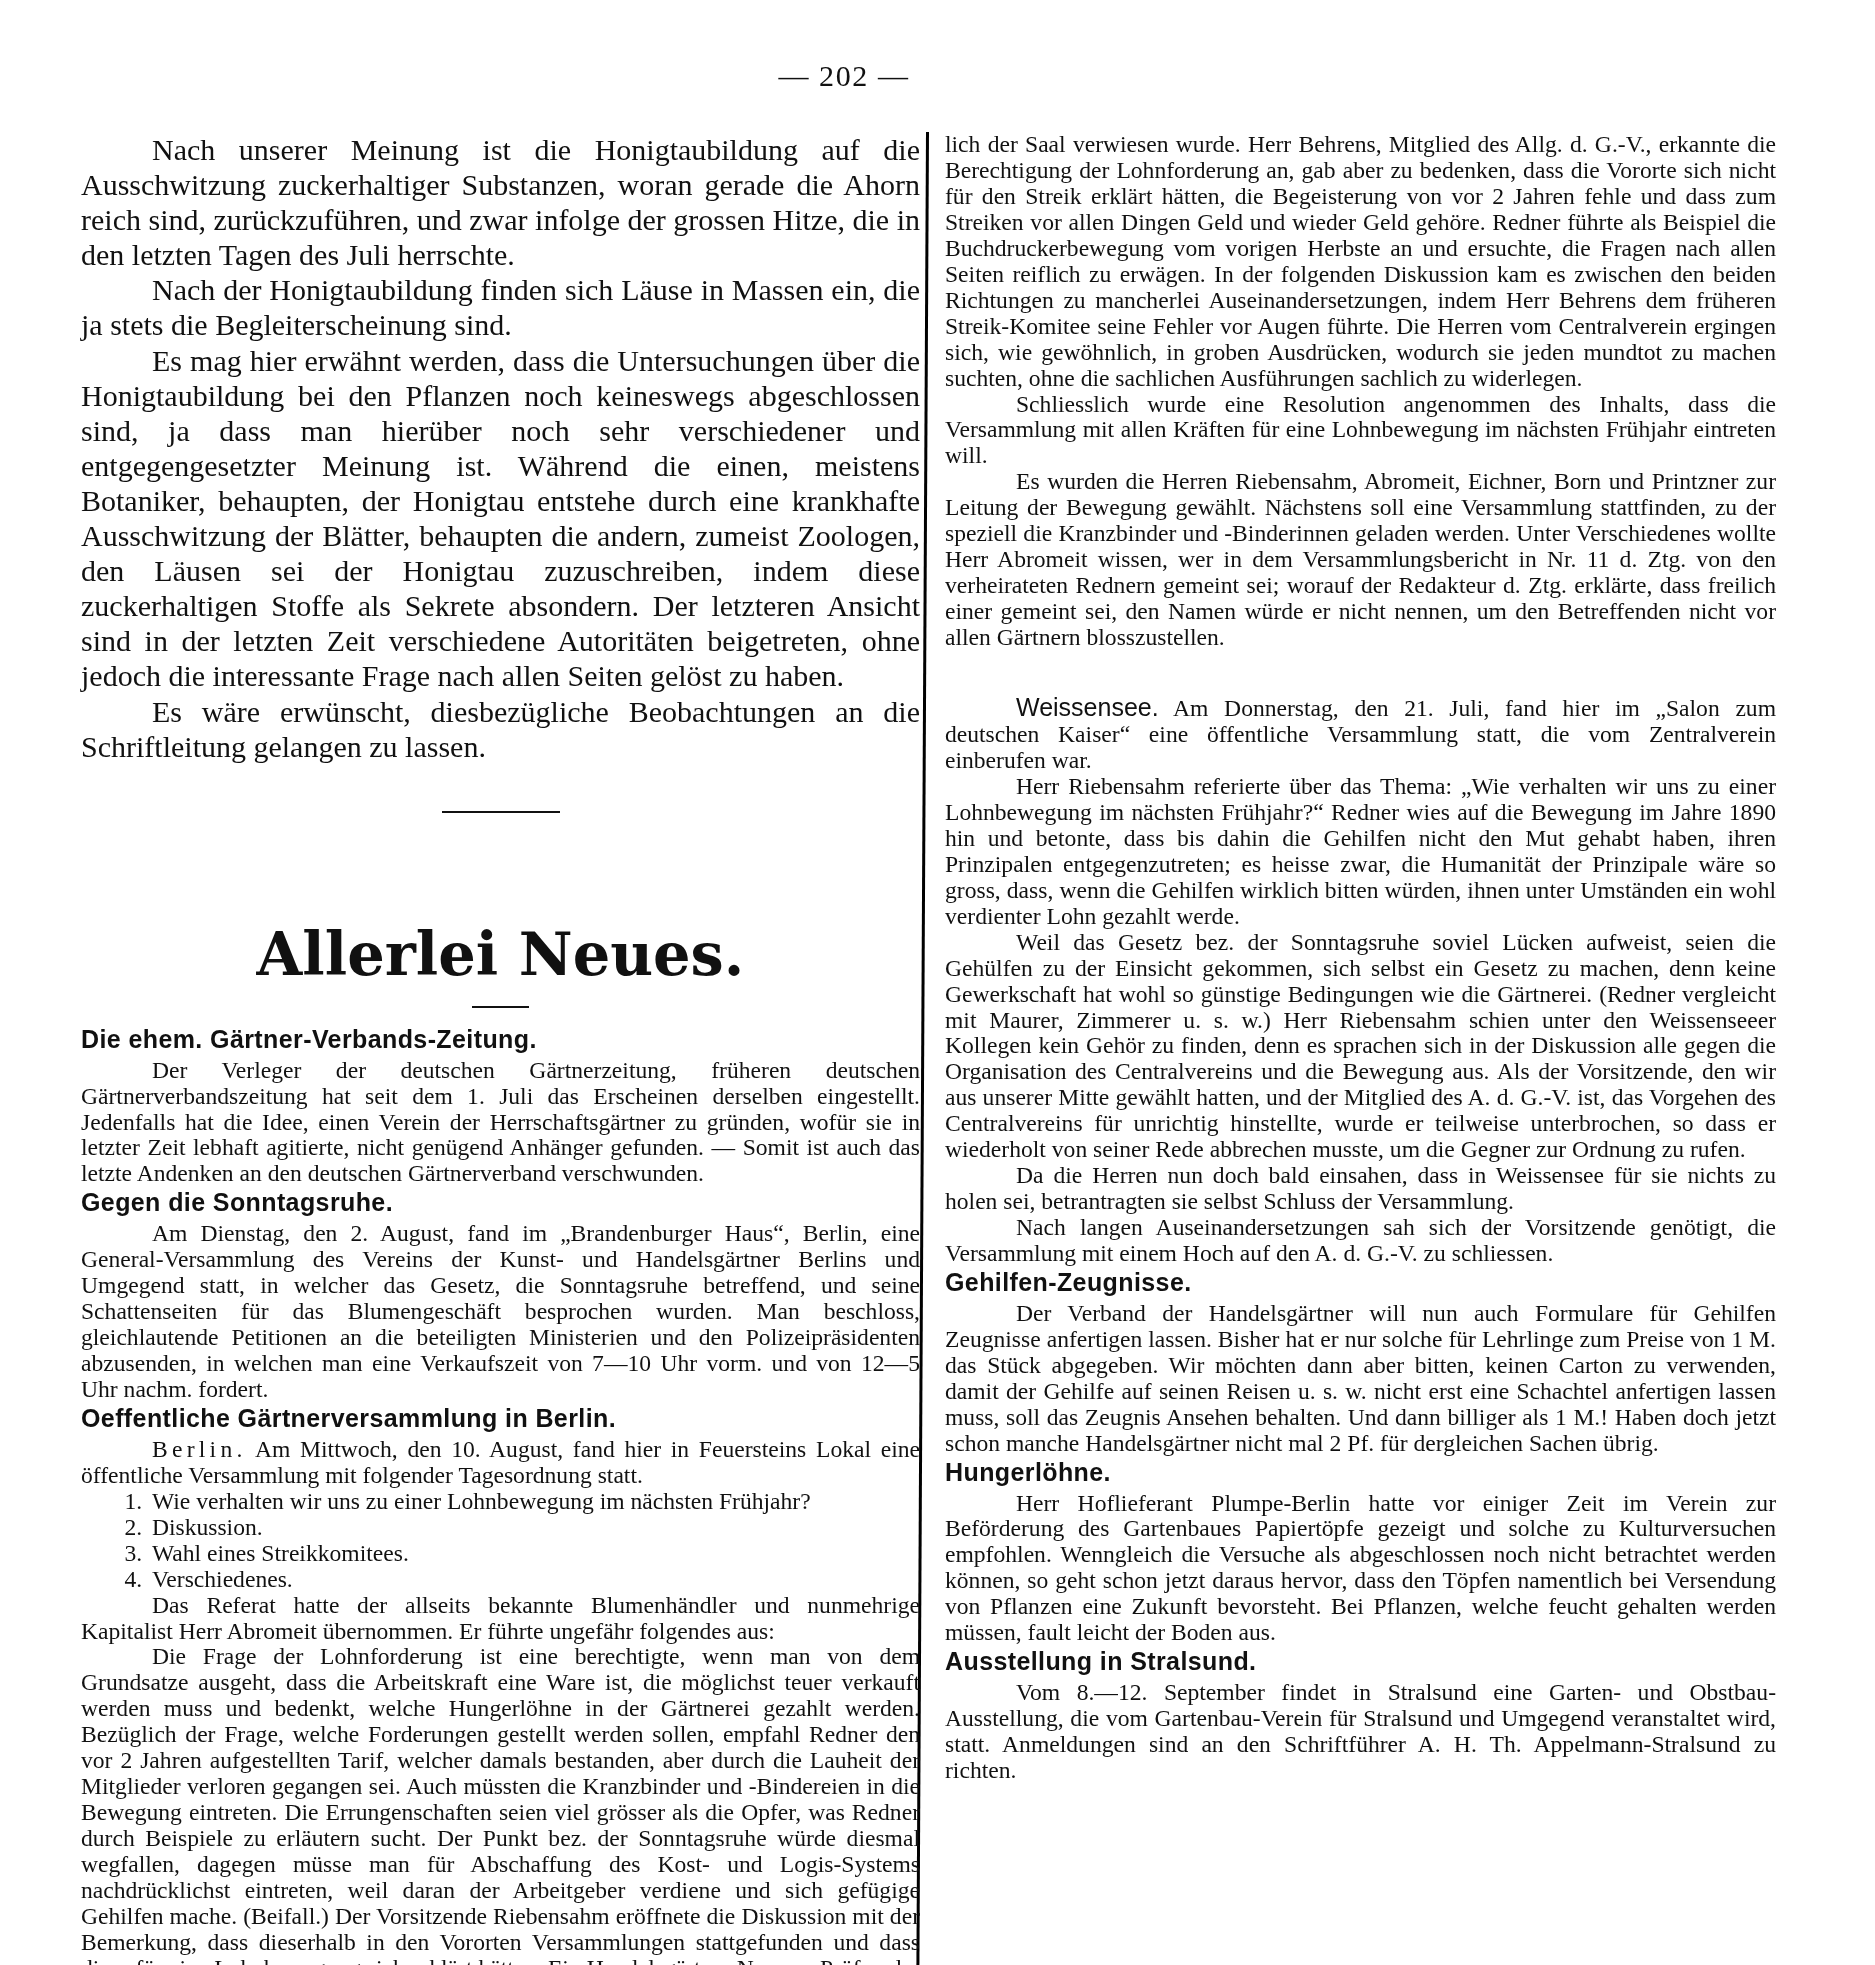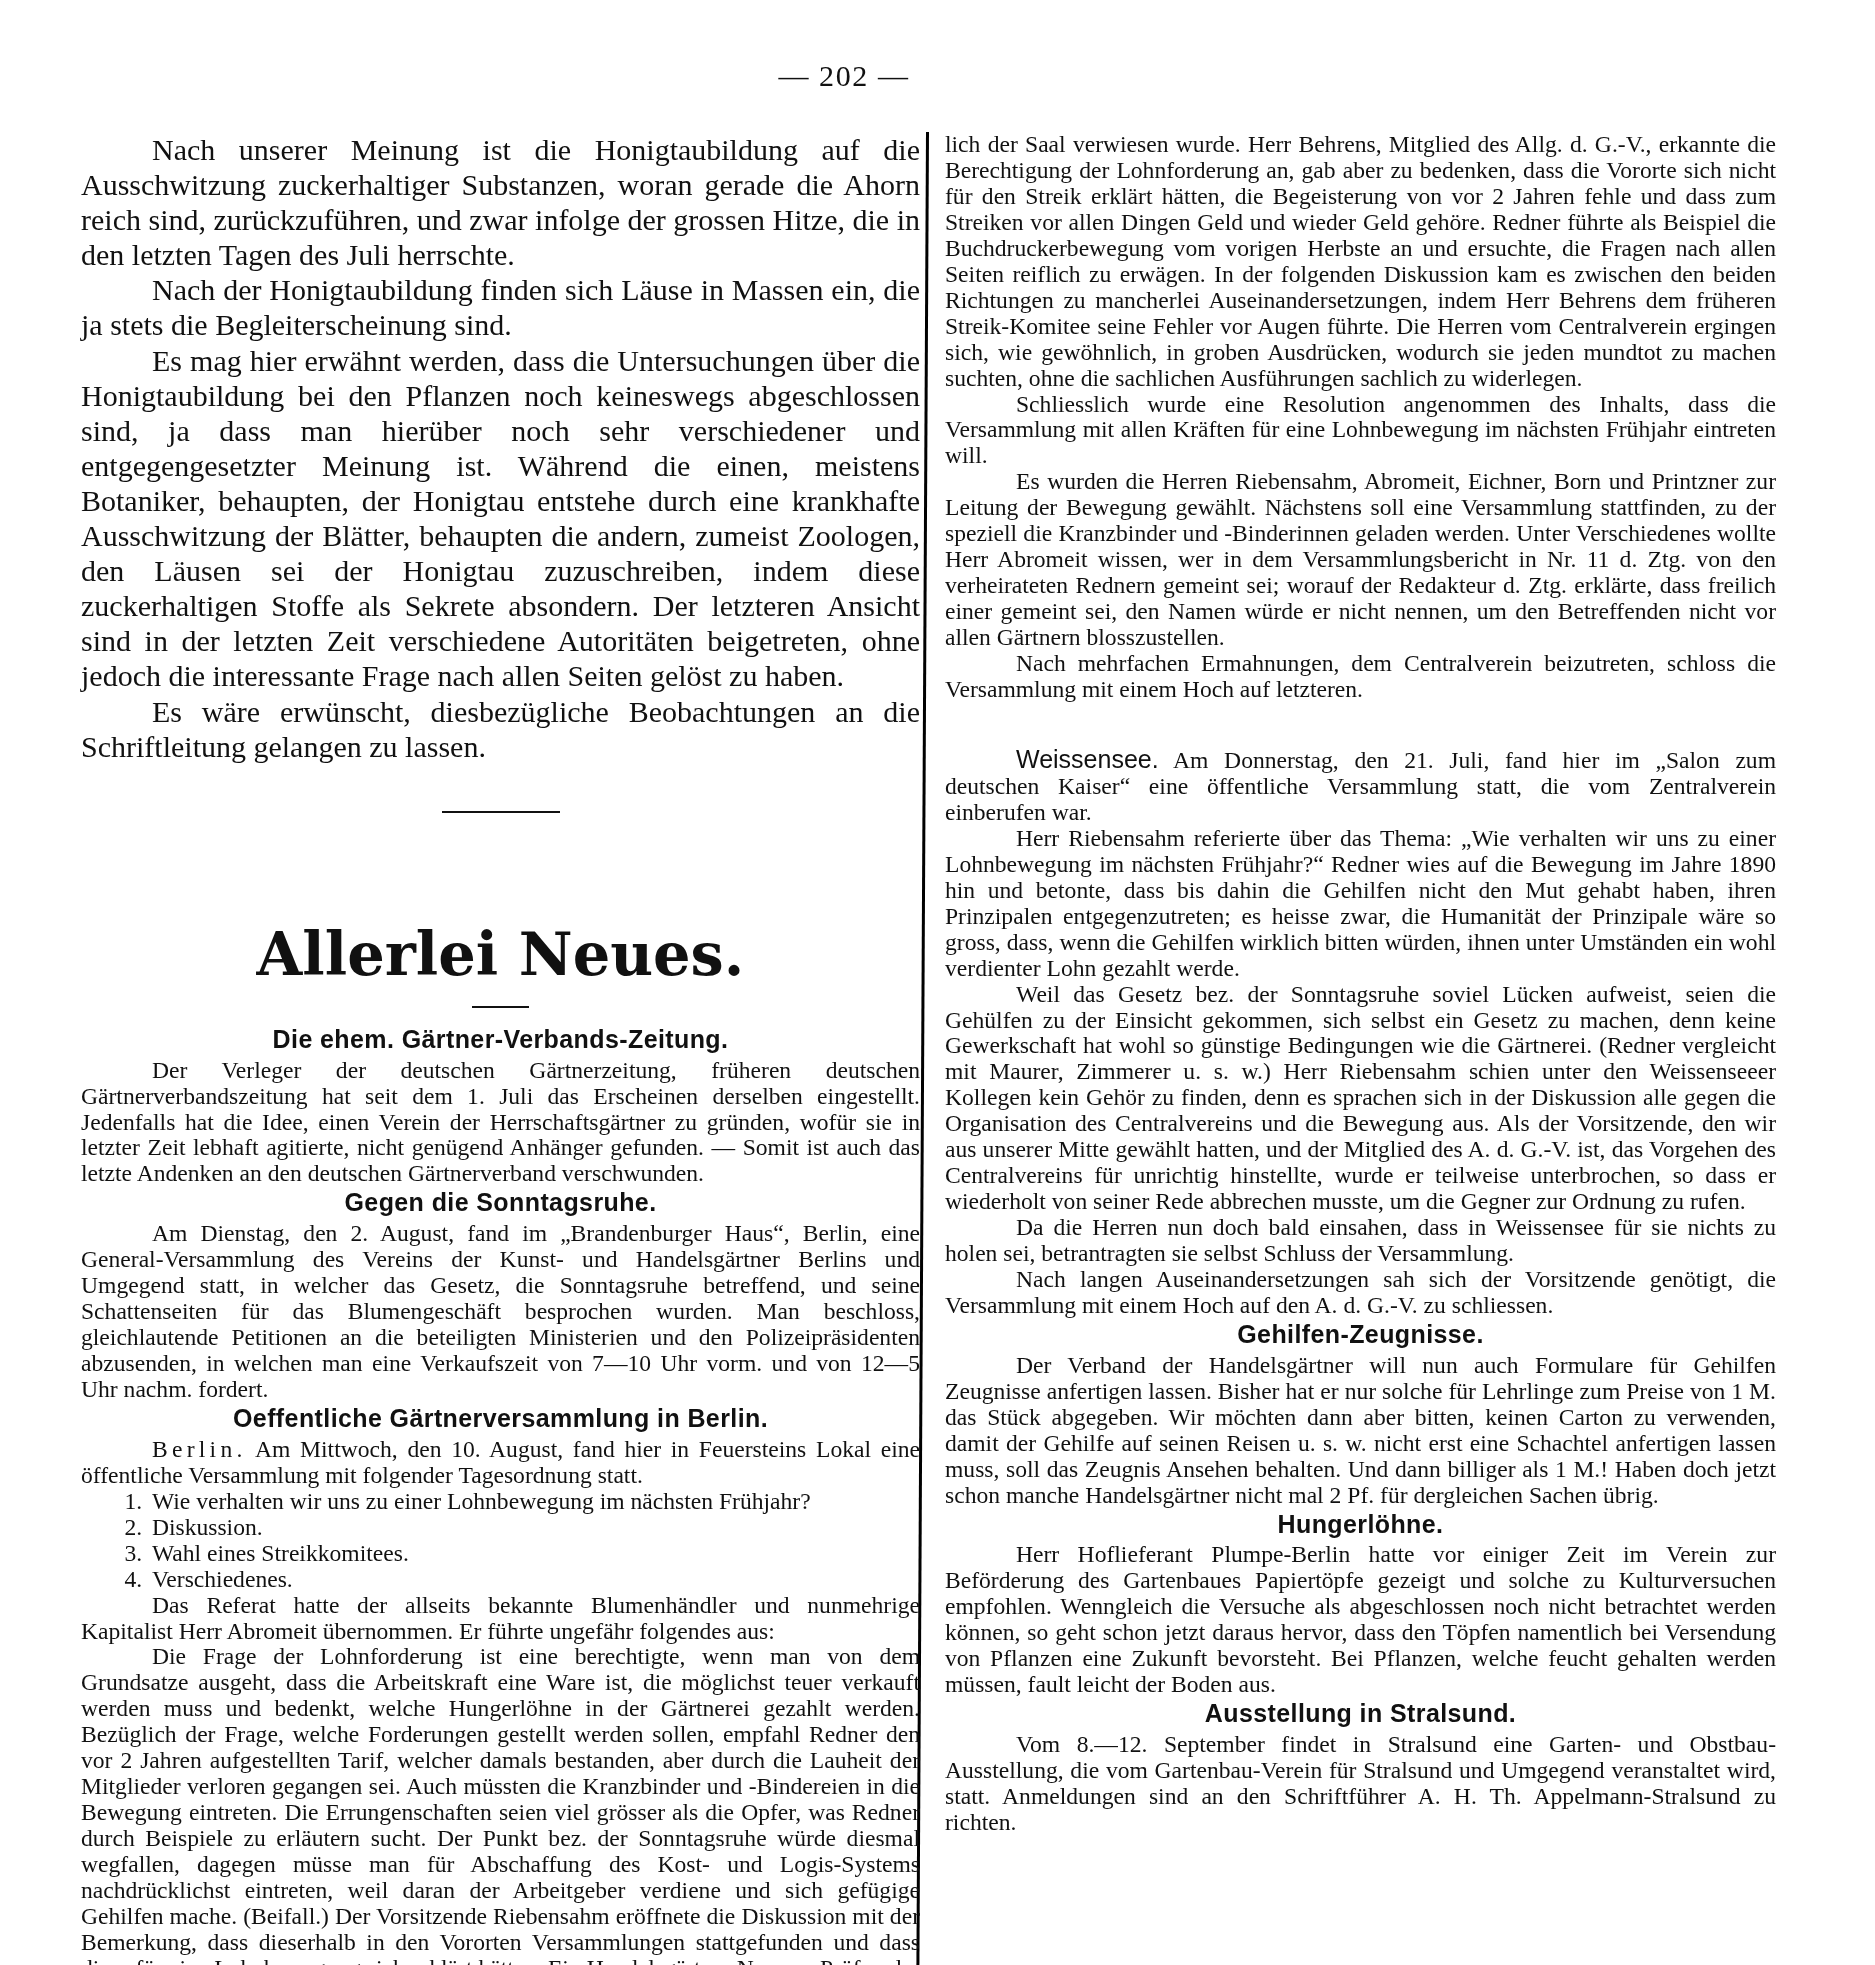--- a/index.html
+++ b/index.html
@@ -28,21 +28,21 @@
   p.noindent { text-indent: 0; }
   .spaced { letter-spacing: 0.18em; }
   .short-rule { height: 2.4px; background: #111; margin: 0 auto; }
   .rule-1 { width: 118px; margin-top: 47px; margin-bottom: 110px; }
   .rule-2 { width: 57px; margin-top: 17.7px; margin-bottom: 15.7px; }
   .section-title {
     text-align: center; font-family: "DejaVu Serif", "Liberation Serif", serif;
     font-weight: bold; font-size: 59px; line-height: 1.1; margin: 0;
   }
   .subhead {
-    text-align: center; font-family: "Liberation Sans", "DejaVu Sans", sans-serif;
+    text-align: left; font-family: "Liberation Sans", "DejaVu Sans", sans-serif;
     font-weight: bold; font-size: 25px; line-height: 1.2; margin: 0 0 3.9px 0;
     letter-spacing: 0.4px;
   }
   .subhead.gap { }
   .inline-head {
     font-family: "Liberation Sans", "DejaVu Sans", sans-serif; font-weight: normal;
     font-size: 25px;
   }
   ol.agenda { margin: 0; padding-left: 67px; }
   ol.agenda li { padding-left: 3.9px; }
@@ -83,21 +83,20 @@
     </ol>
     <p>Das Referat hatte der allseits bekannte Blumenhändler und nun­mehrige Kapitalist Herr Abromeit übernommen. Er führte ungefähr folgendes aus:</p>
     <p>Die Frage der Lohnforderung ist eine berechtigte, wenn man von dem Grundsatze ausgeht, dass die Arbeitskraft eine Ware ist, die möglichst teuer verkauft werden muss und bedenkt, welche Hungerlöhne in der Gärtnerei gezahlt werden. Bezüglich der Frage, welche Forderungen gestellt werden sollen, empfahl Redner den vor 2 Jahren aufgestellten Tarif, welcher damals bestanden, aber durch die Lauheit der Mitglieder verloren gegangen sei. Auch müssten die Kranzbinder und -Bindereien in die Bewegung eintreten. Die Errungenschaften seien viel grösser als die Opfer, was Redner durch Beispiele zu erläutern sucht. Der Punkt bez. der Sonntagsruhe würde diesmal wegfallen, dagegen müsse man für Abschaffung des Kost- und Logis-Systems nachdrücklichst eintreten, weil daran der Arbeit­geber verdiene und sich gefügige Gehilfen mache. (Beifall.) Der Vorsitzende Riebensahm eröffnete die Diskussion mit der Bemer­kung, dass dieserhalb in den Vororten Versammlungen stattgefunden und dass diese für eine Lohnbewegung sich erklärt hätten. Ein Handelsgärtner Namens Prüfer, der die Zeit zum Sprechen nicht ab­warten konnte, sprach so wenig zur Tagesordnung, dass ihm schliess-</p>
   </div>
 </div>
 
 <div class="col col-right">
   <p class="noindent">lich der Saal verwiesen wurde. Herr Behrens, Mitglied des Allg. d. G.-V., erkannte die Berechtigung der Lohnforderung an, gab aber zu bedenken, dass die Vororte sich nicht für den Streik erklärt hätten, die Begeisterung von vor 2 Jahren fehle und dass zum Strei­ken vor allen Dingen Geld und wieder Geld gehöre. Redner führte als Beispiel die Buchdruckerbewegung vom vorigen Herbste an und ersuchte, die Fragen nach allen Seiten reiflich zu erwägen. In der folgenden Diskussion kam es zwischen den beiden Richtungen zu mancherlei Auseinandersetzungen, indem Herr Behrens dem früheren Streik-Komitee seine Fehler vor Augen führte. Die Herren vom Centralverein ergingen sich, wie gewöhnlich, in groben Ausdrücken, wodurch sie jeden mundtot zu machen suchten, ohne die sachlichen Ausführungen sachlich zu widerlegen.</p>
   <p>Schliesslich wurde eine Resolution angenommen des Inhalts, dass die Versammlung mit allen Kräften für eine Lohnbewegung im nächsten Frühjahr eintreten will.</p>
   <p>Es wurden die Herren Riebensahm, Abromeit, Eichner, Born und Printzner zur Leitung der Bewegung gewählt. Nächstens soll eine Versammlung stattfinden, zu der speziell die Kranzbinder und -Binderinnen geladen werden. Unter Verschiedenes wollte Herr Abromeit wissen, wer in dem Versammlungsbericht in Nr. 11 d. Ztg. von den verheirateten Rednern gemeint sei; worauf der Redakteur d. Ztg. erklärte, dass freilich einer gemeint sei, den Namen würde er nicht nennen, um den Betreffenden nicht vor allen Gärtnern bloss­zustellen.</p>
-  <p>Nach mehrfachen Ermahnungen, dem Centralverein beizutreten, schloss die Versammlung mit einem Hoch auf letzteren.</p>
 
   <p class="gap-top"><span class="inline-head">Weissensee.</span> <span>Am Donnerstag, den 21. Juli, fand hier im „Salon zum deutschen Kaiser“ eine öffentliche Versammlung statt, die vom Zentralverein einberufen war.</span></p>
   <p>Herr Riebensahm referierte über das Thema: „Wie verhalten wir uns zu einer Lohnbewegung im nächsten Frühjahr?“ Redner wies auf die Bewegung im Jahre 1890 hin und betonte, dass bis dahin die Gehilfen nicht den Mut gehabt haben, ihren Prinzipalen entgegenzutreten; es heisse zwar, die Humanität der Prinzipale wäre so gross, dass, wenn die Gehilfen wirklich bitten würden, ihnen unter Umständen ein wohl verdienter Lohn gezahlt werde.</p>
   <p>Weil das Gesetz bez. der Sonntagsruhe soviel Lücken aufweist, seien die Gehülfen zu der Einsicht gekommen, sich selbst ein Gesetz zu machen, denn keine Gewerkschaft hat wohl so günstige Bedin­gungen wie die Gärtnerei. (Redner vergleicht mit Maurer, Zimmerer u. s. w.) Herr Riebensahm schien unter den Weissenseeer Kollegen kein Gehör zu finden, denn es sprachen sich in der Diskussion alle gegen die Organisation des Centralvereins und die Bewegung aus. Als der Vorsitzende, den wir aus unserer Mitte gewählt hatten, und der Mitglied des A. d. G.-V. ist, das Vorgehen des Centralvereins für unrichtig hinstellte, wurde er teilweise unterbrochen, so dass er wiederholt von seiner Rede abbrechen musste, um die Gegner zur Ordnung zu rufen.</p>
   <p>Da die Herren nun doch bald einsahen, dass in Weissensee für sie nichts zu holen sei, betrantragten sie selbst Schluss der Ver­sammlung.</p>
   <p>Nach langen Auseinandersetzungen sah sich der Vorsitzende ge­nötigt, die Versammlung mit einem Hoch auf den A. d. G.-V. zu schliessen.</p>
 
   <h2 class="subhead gap">Gehilfen-Zeugnisse.</h2>
   <p>Der Verband der Handelsgärtner will nun auch Formulare für Gehilfen Zeugnisse anfertigen lassen. Bisher hat er nur solche für Lehrlinge zum Preise von 1 M. das Stück abgegeben. Wir möchten dann aber bitten, keinen Carton zu verwenden, damit der Gehilfe auf seinen Reisen u. s. w. nicht erst eine Schachtel anfertigen lassen muss, soll das Zeugnis Ansehen behalten. Und dann billiger als 1 M.! Haben doch jetzt schon manche Handelsgärtner nicht mal 2 Pf. für dergleichen Sachen übrig.</p>
 

